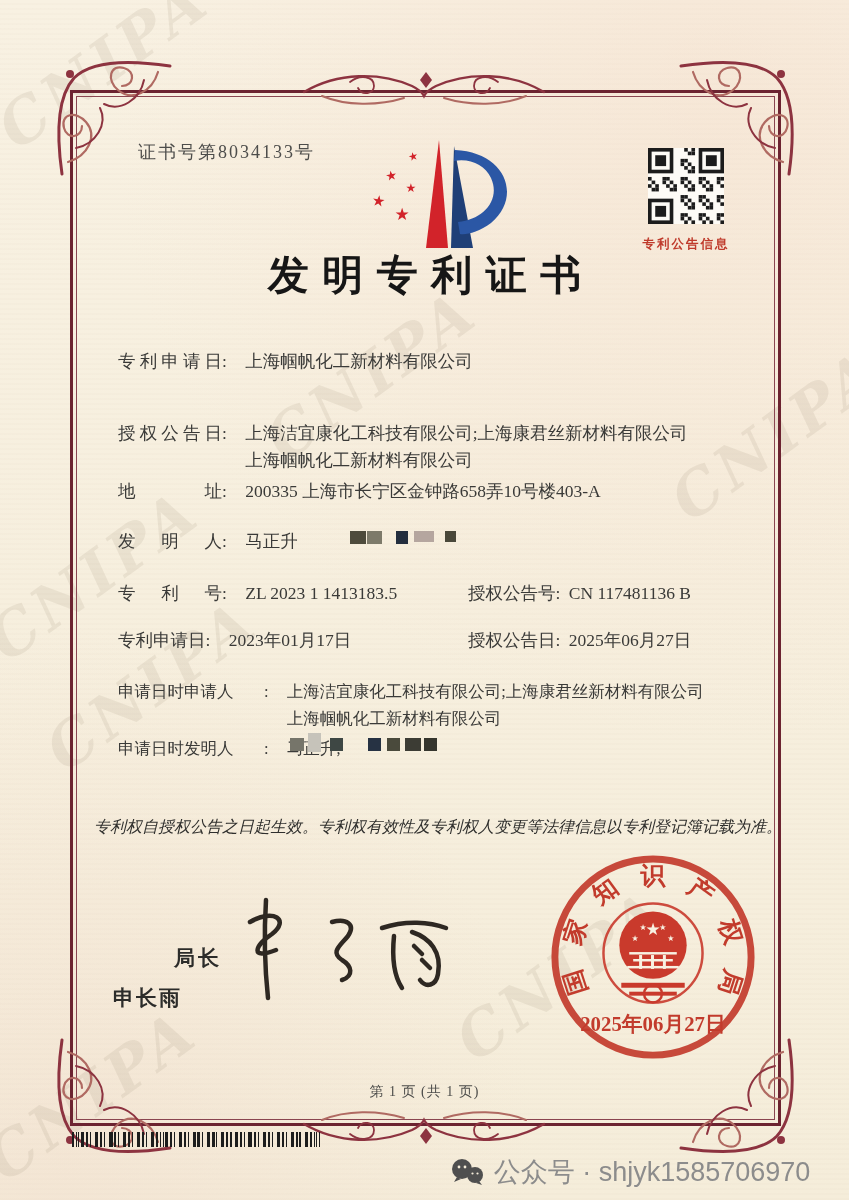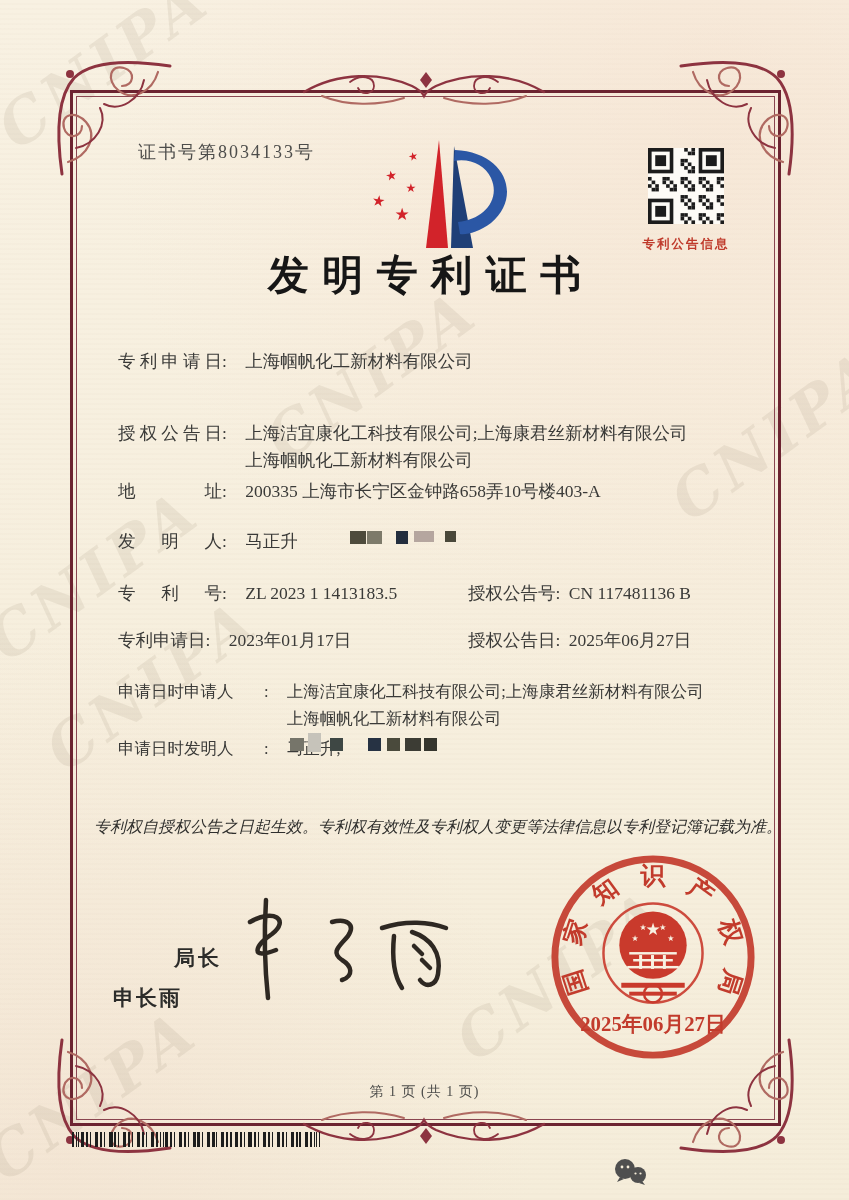--- a/index.html
+++ b/index.html
@@ -364,20 +364,21 @@
     <svg width="34" height="28" viewBox="0 0 34 28">
       <circle cx="12" cy="11" r="10" fill="#4f4f4f"></circle>
       <path d="M7,19 l-3,5 7,-3 z" fill="#4f4f4f"></path>
       <circle cx="25" cy="17" r="8" fill="#4f4f4f"></circle>
       <path d="M29,23 l3,4 -6,-2 z" fill="#4f4f4f"></path>
       <circle cx="9" cy="9" r="1.4" fill="#f5edda"></circle>
       <circle cx="15" cy="9" r="1.4" fill="#f5edda"></circle>
       <circle cx="22.5" cy="15.5" r="1.1" fill="#f5edda"></circle>
       <circle cx="27.5" cy="15.5" r="1.1" fill="#f5edda"></circle>
     </svg>
+    <span>公众号 · shjyk1585706970</span>
   </div>
 
 <div class="redact" style="left: 350px; top: 531px; width: 16px; height: 13px; background: rgb(78, 75, 60);"></div>
     <div class="redact" style="left: 367px; top: 531px; width: 15px; height: 13px; background: rgb(125, 122, 106);"></div>
     <div class="redact" style="left: 396px; top: 531px; width: 12px; height: 13px; background: rgb(35, 46, 62);"></div>
     <div class="redact" style="left: 414px; top: 531px; width: 20px; height: 11px; background: rgb(181, 166, 159);"></div>
     <div class="redact" style="left: 445px; top: 531px; width: 11px; height: 11px; background: rgb(74, 72, 58);"></div>
     <div class="redact" style="left: 290px; top: 738px; width: 14px; height: 13px; background: rgb(118, 117, 106);"></div>
     <div class="redact" style="left: 308px; top: 733px; width: 13px; height: 19px; background: rgb(198, 195, 186);"></div>
     <div class="redact" style="left: 330px; top: 738px; width: 13px; height: 13px; background: rgb(62, 71, 68);"></div>

